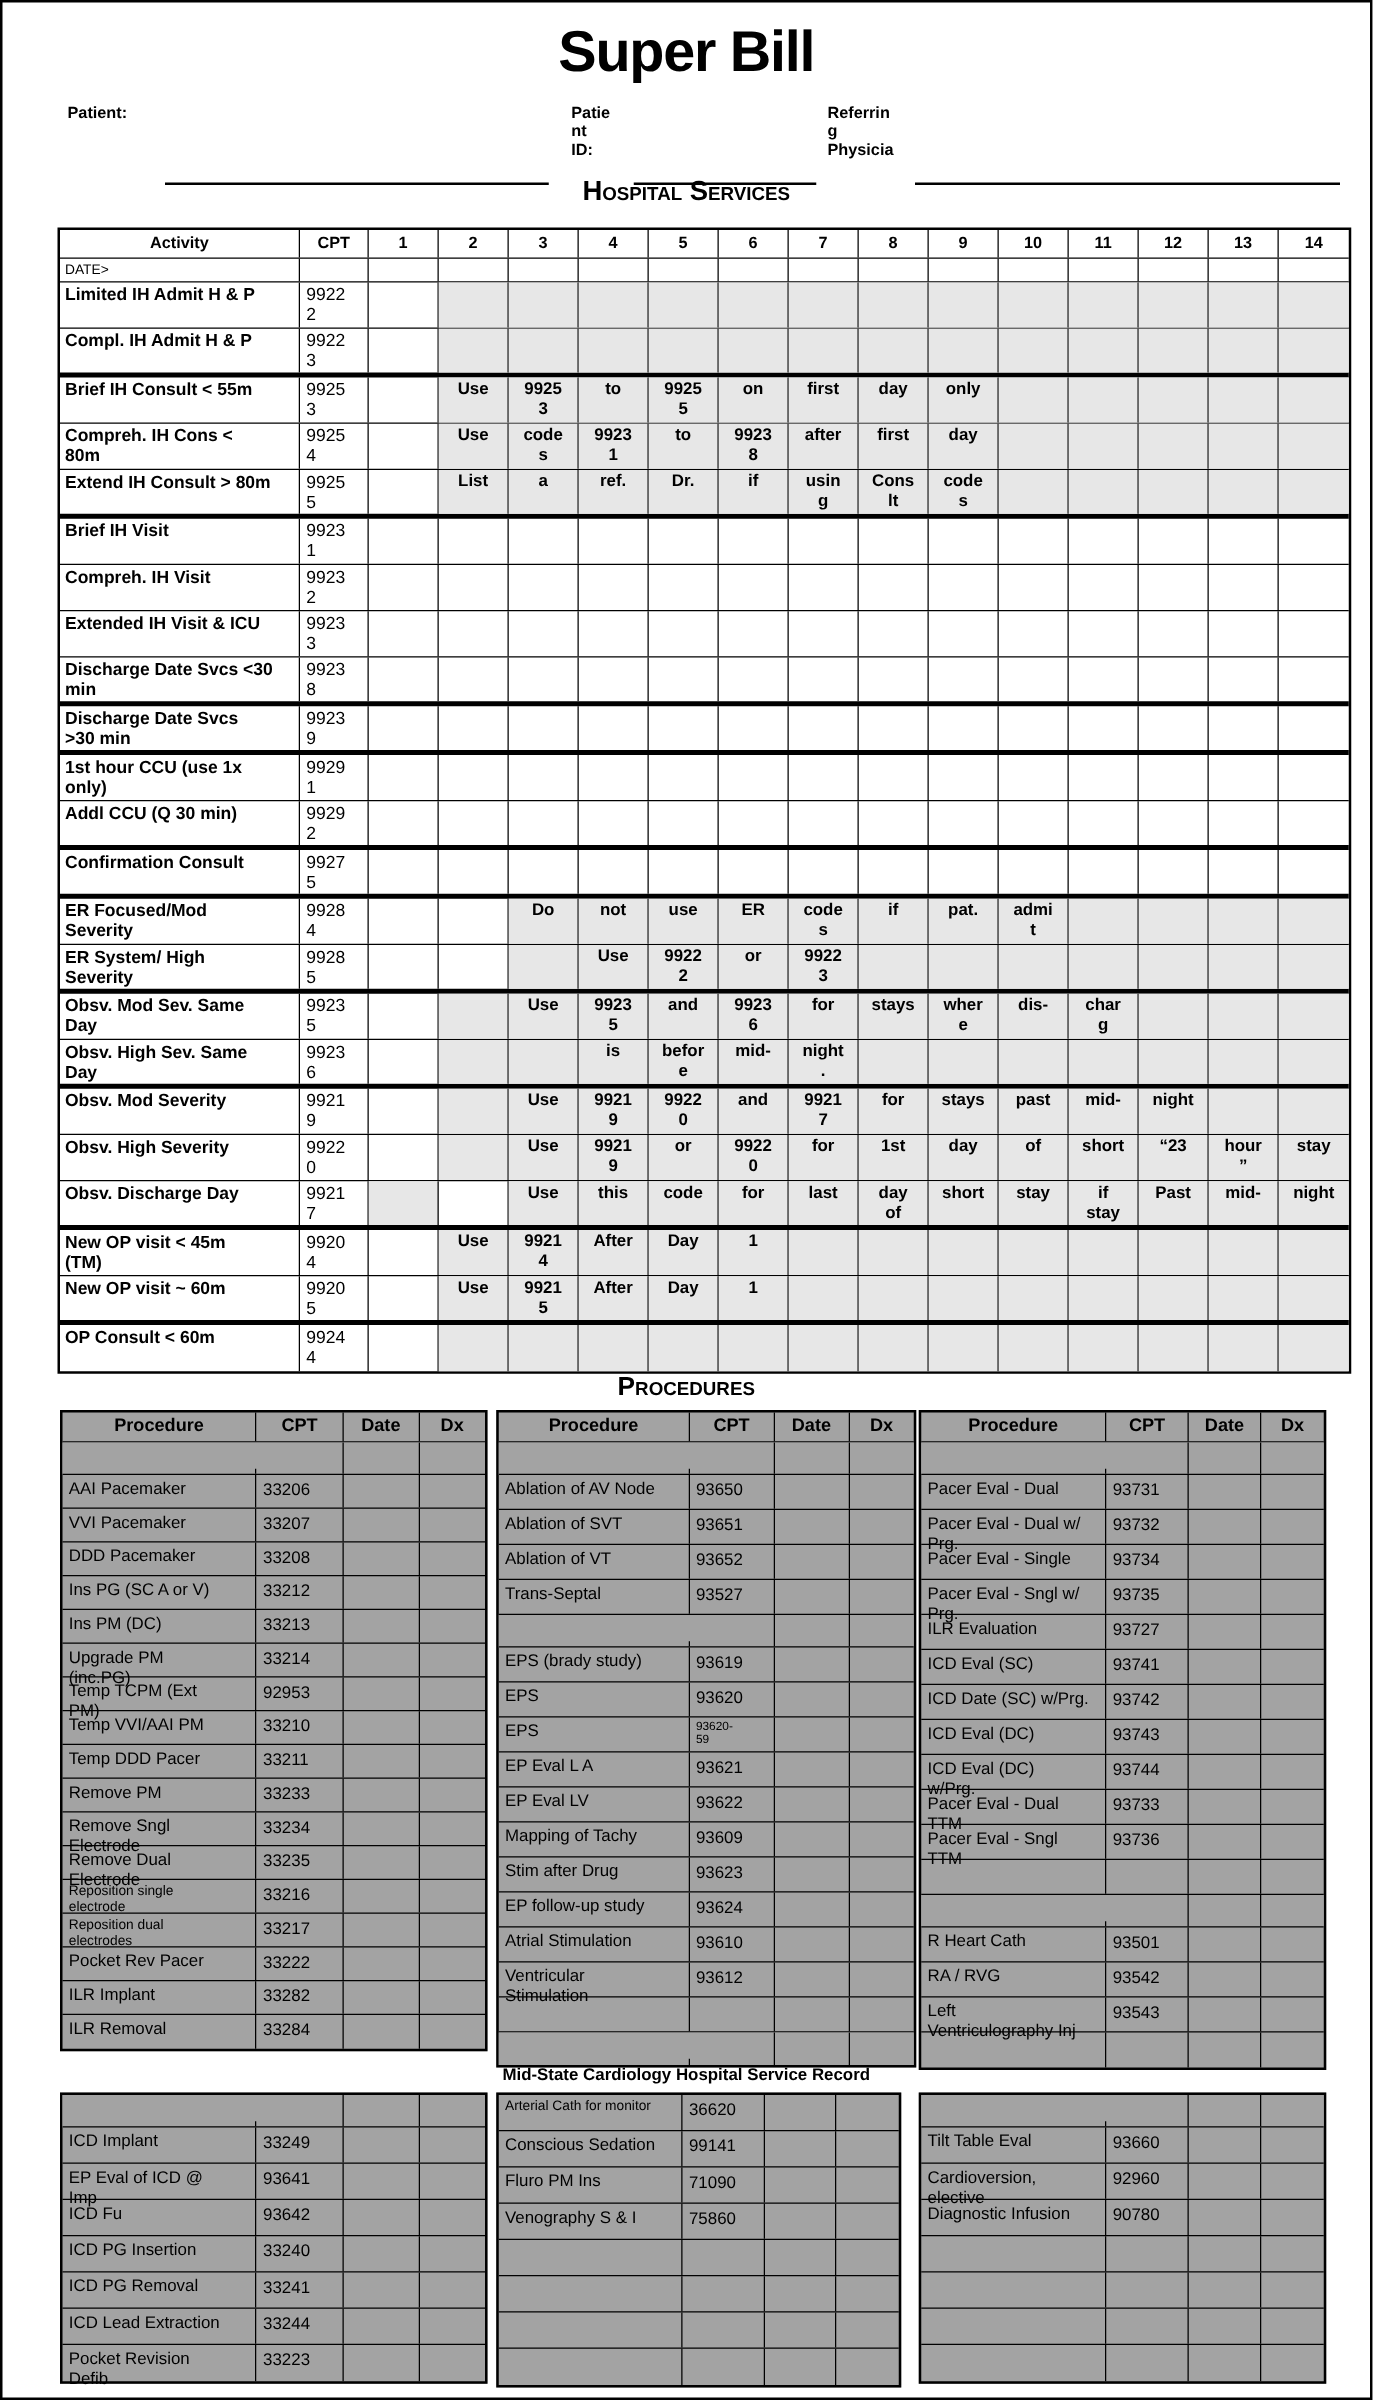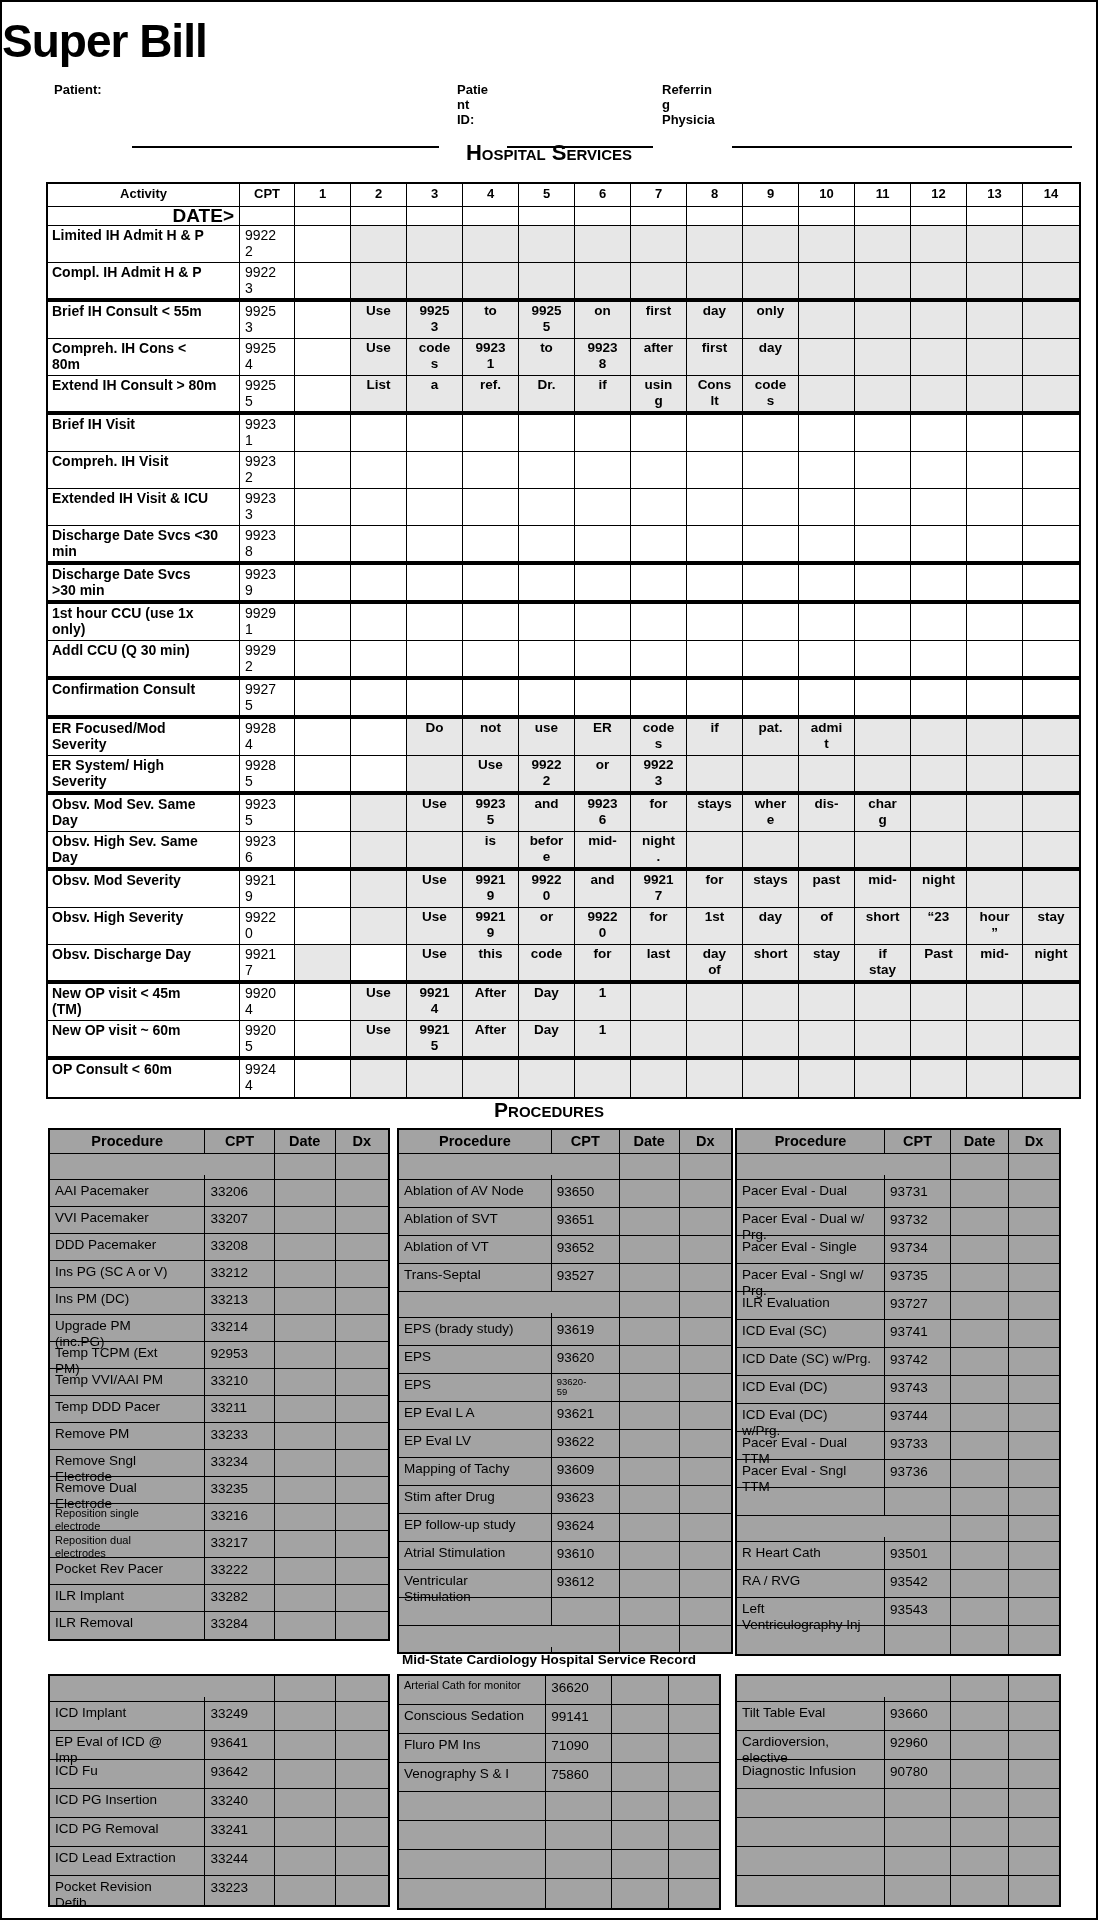--- a/index.html
+++ b/index.html
@@ -1,19 +1,19 @@
 <!DOCTYPE html>
 <html style="--shade: #e7e7e7; --secbg: #a3a3a3; --ink: #000000;"><head>
 <meta charset="utf-8">
 <style>
   :root{ --shade:#e7e7e7; --secbg:#a3a3a3; --ink:#000; }
   html,body{margin:0;padding:0;background:#888;}
   .page{position:relative;width:1098px;height:1920px;background:#fff;margin:0 auto;
         font-family:"Liberation Sans",sans-serif;color:#000;border:2px solid var(--ink);box-sizing:border-box;overflow:hidden;}
-  .title{position:absolute;top:12px;left:0;width:100%;text-align:left;font-size:46px;font-weight:bold;letter-spacing:-1px;}
+  .title{position:absolute;top:12px;left:0;width:100%;text-align:center;font-size:46px;font-weight:bold;letter-spacing:-1px;}
   .flabel{position:absolute;font-weight:bold;font-size:13px;line-height:15px;white-space:pre-line;}
   #lab-patient{left:52px;top:80px;}
   #lab-pid{left:455px;top:80px;width:44px;}
   #lab-ref{left:660px;top:80px;width:66px;}
   .fline{position:absolute;top:144px;border-bottom:2px solid var(--ink);height:0;}
   #line-patient{left:130px;width:307px;}
   #line-pid{left:505px;width:146px;}
   #line-ref{left:730px;width:340px;}
   .heading{position:absolute;left:0;width:100%;text-align:center;font-weight:bold;font-variant:small-caps;}
   #head-hosp{top:138px;font-size:22px;}
@@ -26,21 +26,21 @@
   .hrow.thick{height:39px;border-bottom-width:4px;}
   .hrow.hdr{height:23px;}
   .hrow.daterow{height:19px;}
   .htable .hrow:last-child{border-bottom:none;}
   .hcell{box-sizing:border-box;border-right:1px solid var(--ink);overflow:hidden;flex:none;}
   .act{width:192px;font-size:14px;line-height:16px;padding:1px 4px;white-space:pre-line;text-align:left;font-weight:bold;}
   .cpt{width:55px;font-size:14px;line-height:16px;padding:1px 5px;white-space:pre-line;}
   .day{width:56px;text-align:center;font-weight:bold;font-size:13.5px;line-height:16px;white-space:pre-line;padding-top:1px;}
   .hcell:last-child{border-right:none;}
   .hd{font-weight:bold;text-align:center;font-size:13px;padding-top:3px;white-space:normal;line-height:14px;}
-  .dlab{text-align:right;font-weight:bold;font-size:19px;padding-right:5px;}
+  .dlab{font-weight:normal;font-size:11px;padding-right:5px;}
   .shaded{background:var(--shade);}
 
   
   .ptable{position:absolute;border:2px solid var(--ink);background:#a3a3a3;}
   #t-pacing{left:46px;top:1126px;width:338px;}
   #t-ablations{left:395px;top:1126px;width:332px;}
   #t-followup{left:733px;top:1126px;width:322px;}
   #t-icd{left:46px;top:1672px;width:338px;}
   #t-record{left:395px;top:1672px;width:320px;}
   #t-other{left:733px;top:1672px;width:322px;}

